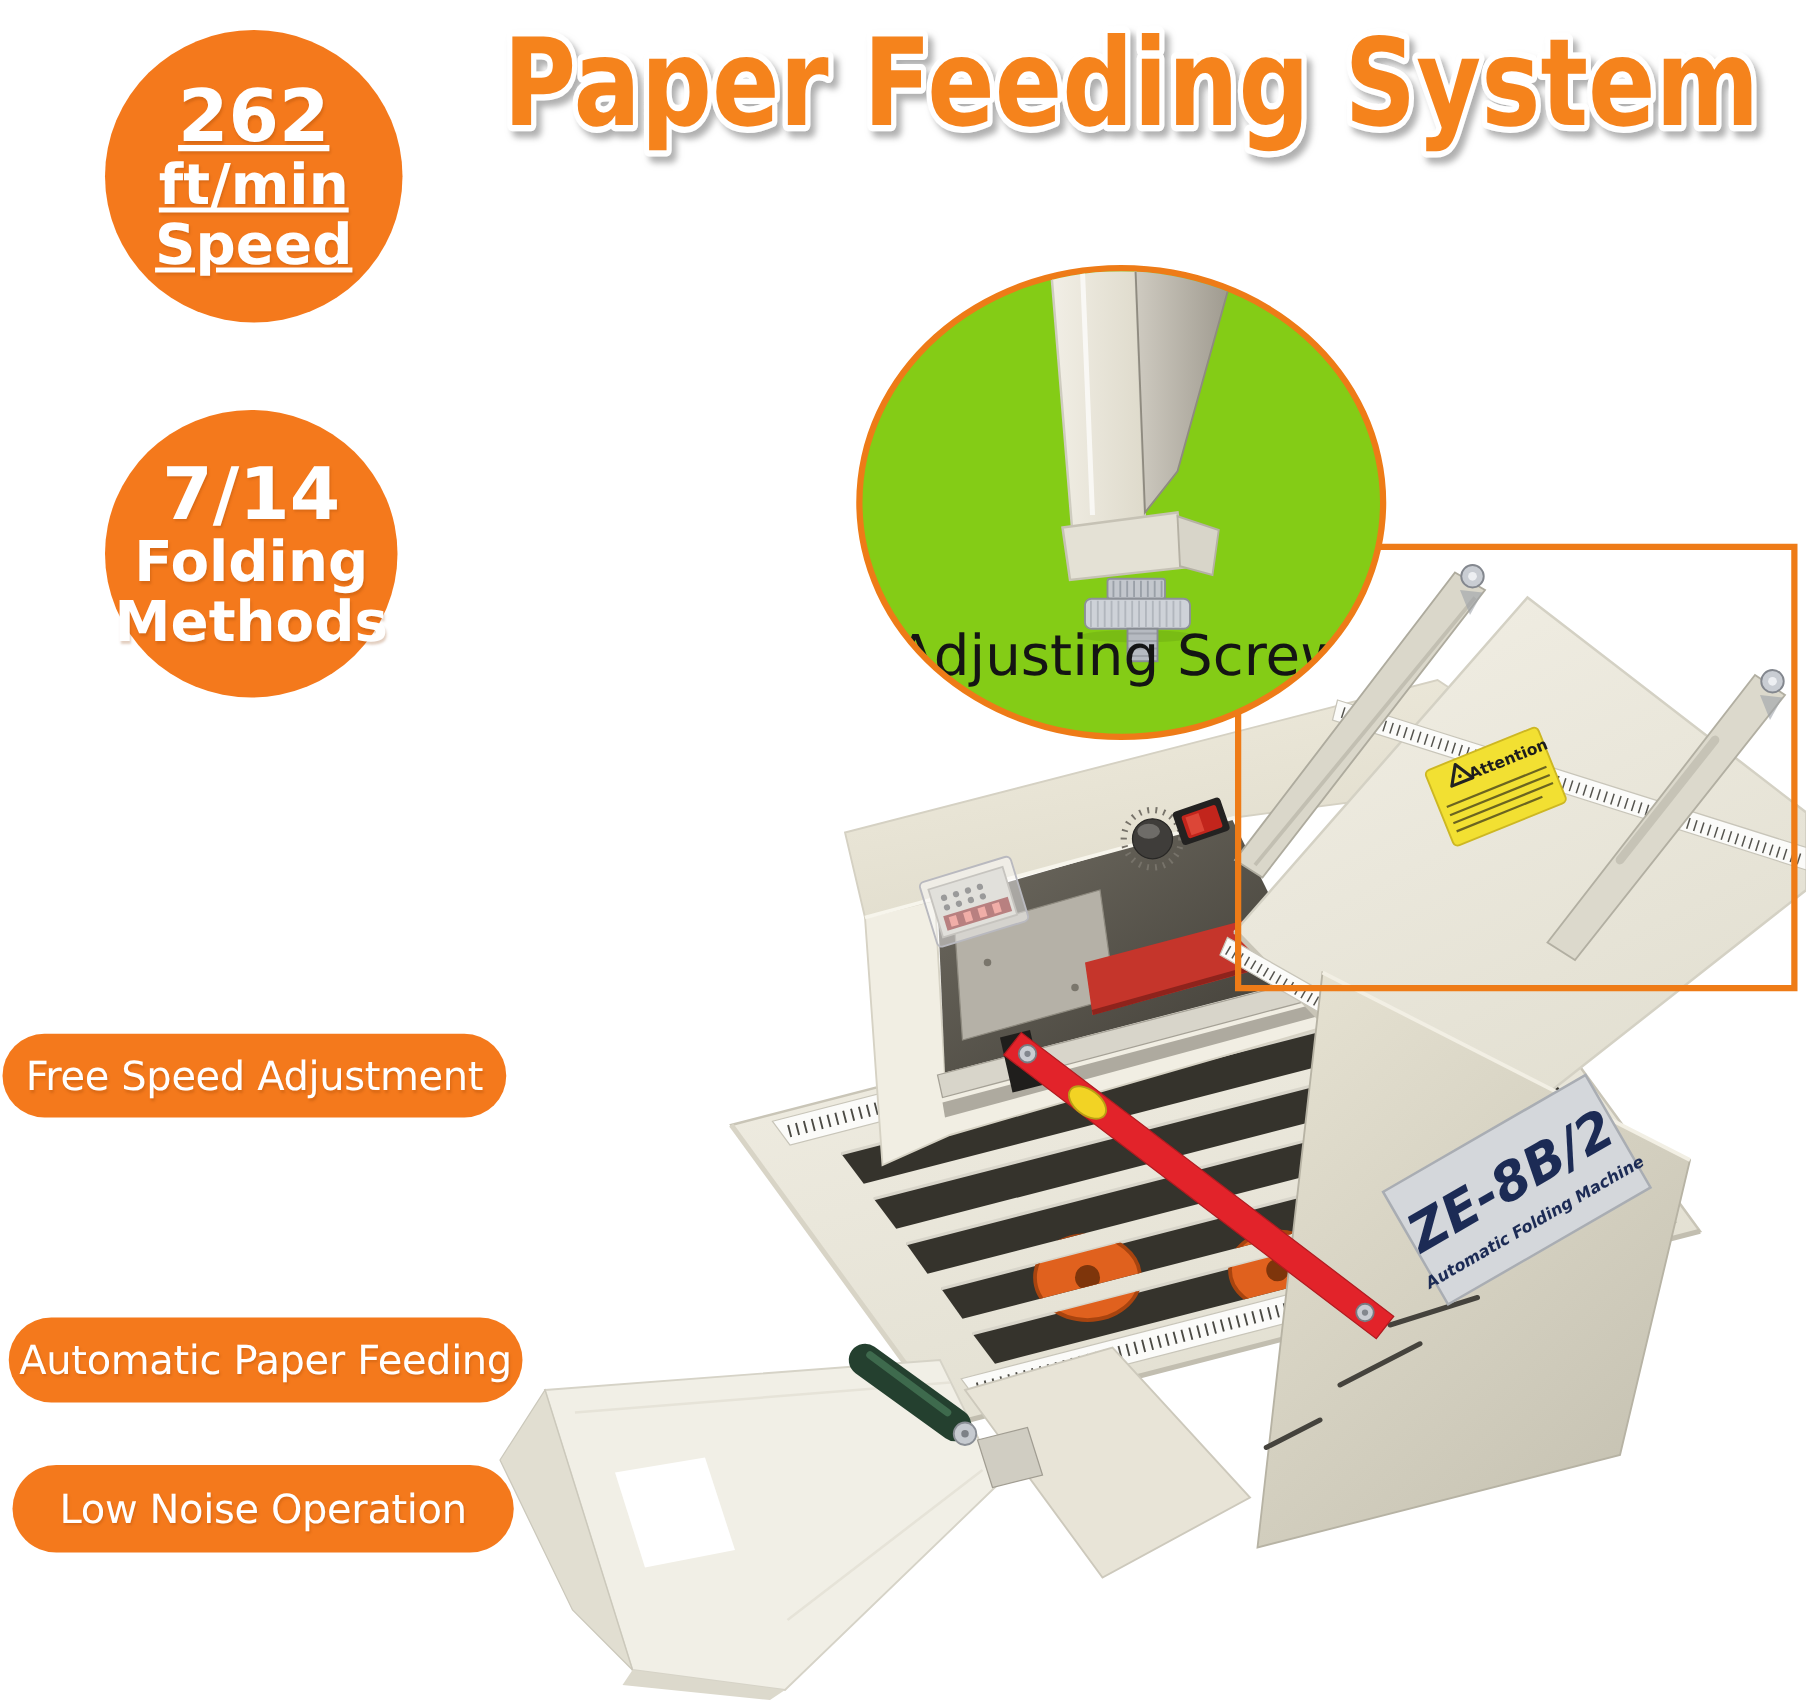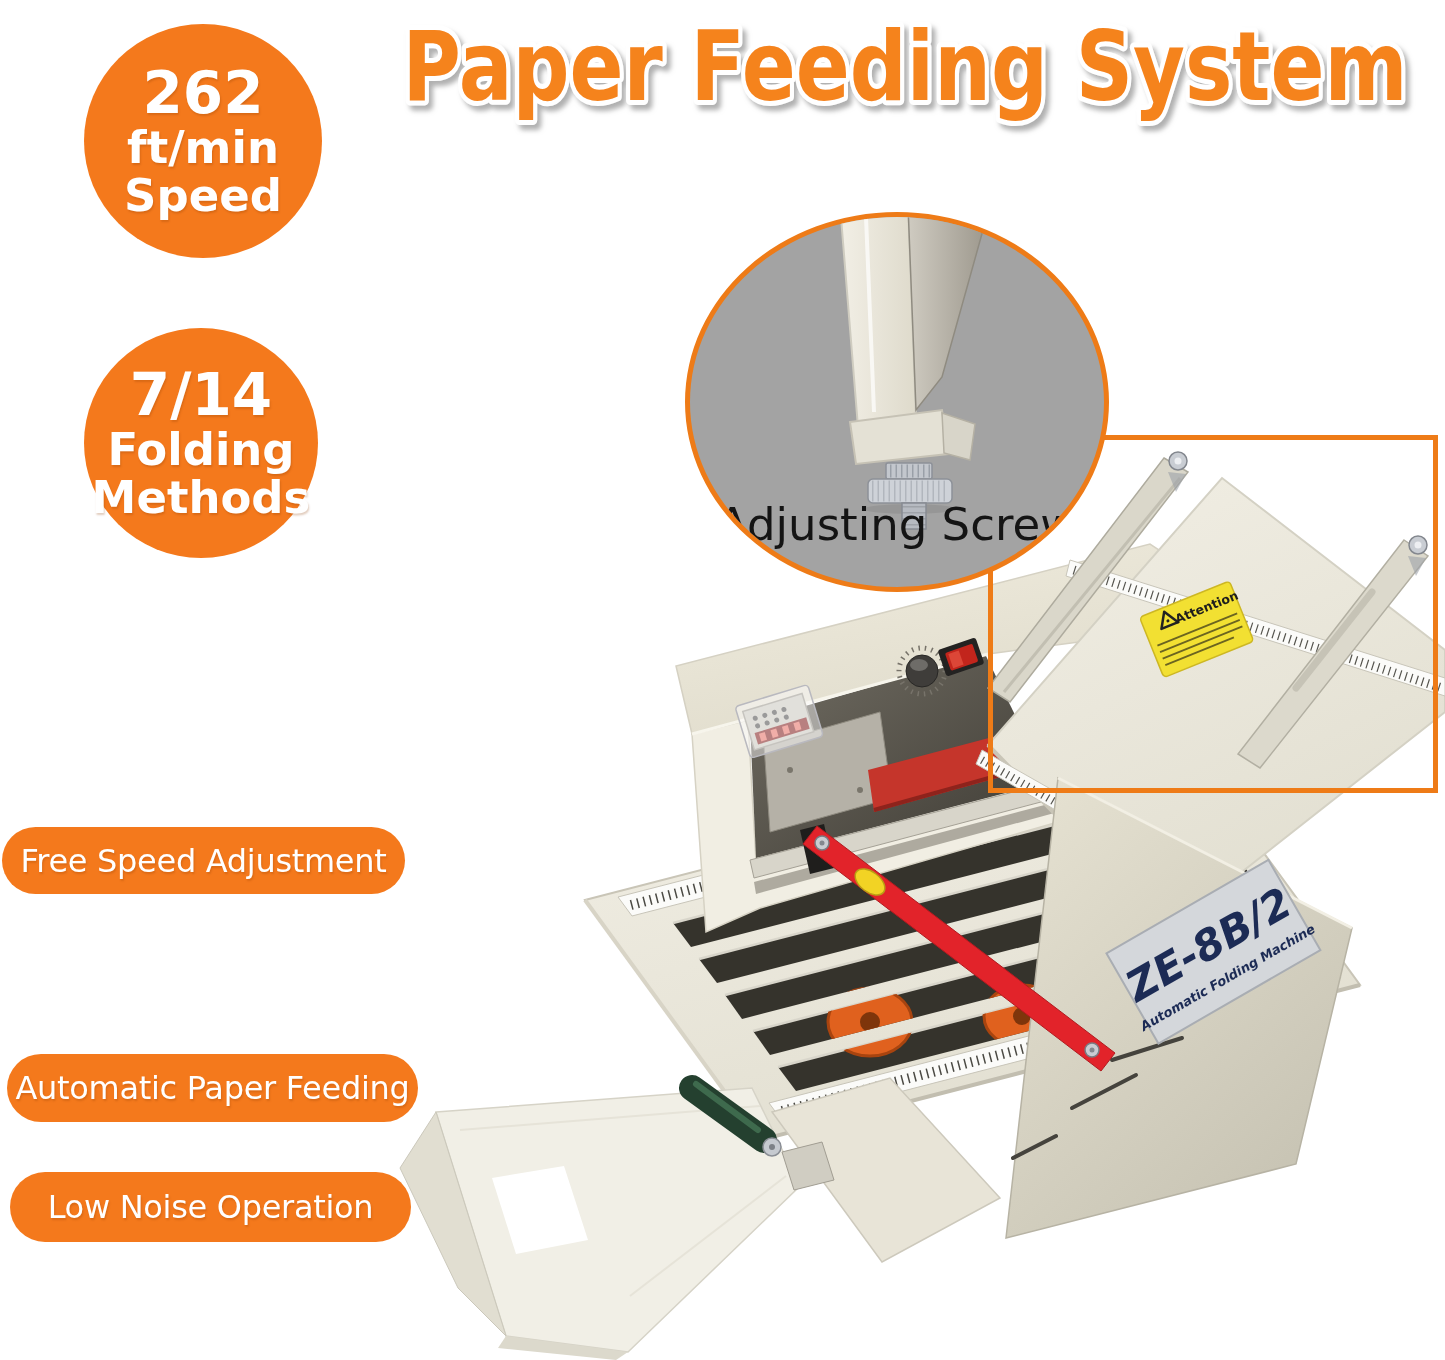--- a/index.html
+++ b/index.html
@@ -8,36 +8,36 @@
   
   .title-svg{position:absolute;left:0;top:0;width:1445px;height:150px;z-index:4;}
   .title-text{font-family:"DejaVu Sans","Liberation Sans",sans-serif;font-weight:bold;
               fill:#F5831F;stroke:#ffffff;stroke-width:10px;paint-order:stroke;stroke-linejoin:round;}
   
   .badge{position:absolute;background:#F4791C;border-radius:50%;display:flex;flex-direction:column;
          align-items:center;justify-content:center;color:#fff;font-weight:bold;text-align:center;
          line-height:1.06;z-index:4;text-shadow:1px 2px 2px rgba(140,60,0,.25);}
   .badge .big{font-size:58px;}
   .badge .small{font-size:45px;white-space:nowrap;}
-  #badge-speed{left:84px;top:24px;width:238px;height:234px;}
+  #badge-speed{left:84px;top:24px;width:238px;height:234px;text-decoration:underline;}
   #badge-fold{left:84px;top:328px;width:234px;height:230px;}
   
   .pill{position:absolute;background:#F4791C;border-radius:38px;color:#ffffff;font-weight:normal;
         font-size:32px;letter-spacing:-.3px;display:flex;align-items:center;justify-content:center;
         white-space:nowrap;z-index:4;text-shadow:1px 2px 2px rgba(140,60,0,.25);}
   #pill-1{left:2px;top:827px;width:403px;height:67px;}
   #pill-2{left:0px;top:942px;width:424px;height:69px;}
   #pill-3{left:7px;top:1054px;width:411px;height:68px;}
   #pill-4{left:10px;top:1172px;width:401px;height:70px;}
   
   .hl-rect{position:absolute;left:988px;top:435px;width:450px;height:358px;border:5px solid #EE7B17;
            box-sizing:border-box;z-index:5;background:transparent;}
   
   .inset{position:absolute;left:685px;top:212px;width:424px;height:380px;border-radius:50%;
-         border:5px solid #EE7B17;box-sizing:border-box;background:#a3a3a3;overflow:hidden;z-index:6;}
+         border:5px solid #EE7B17;box-sizing:border-box;background:#84cc16;overflow:hidden;z-index:6;}
   .inset-label{position:absolute;left:0;bottom:36px;width:100%;text-align:center;font-size:45px;
                color:#141414;font-family:"DejaVu Sans","Liberation Sans",sans-serif;}
   .machine-svg{position:absolute;left:0;top:0;width:1445px;height:1360px;z-index:1;}
 </style>
 </head>
 <body>
 
 <div class="stage">
 
   <svg class="machine-svg" viewBox="0 0 1445 1360">

